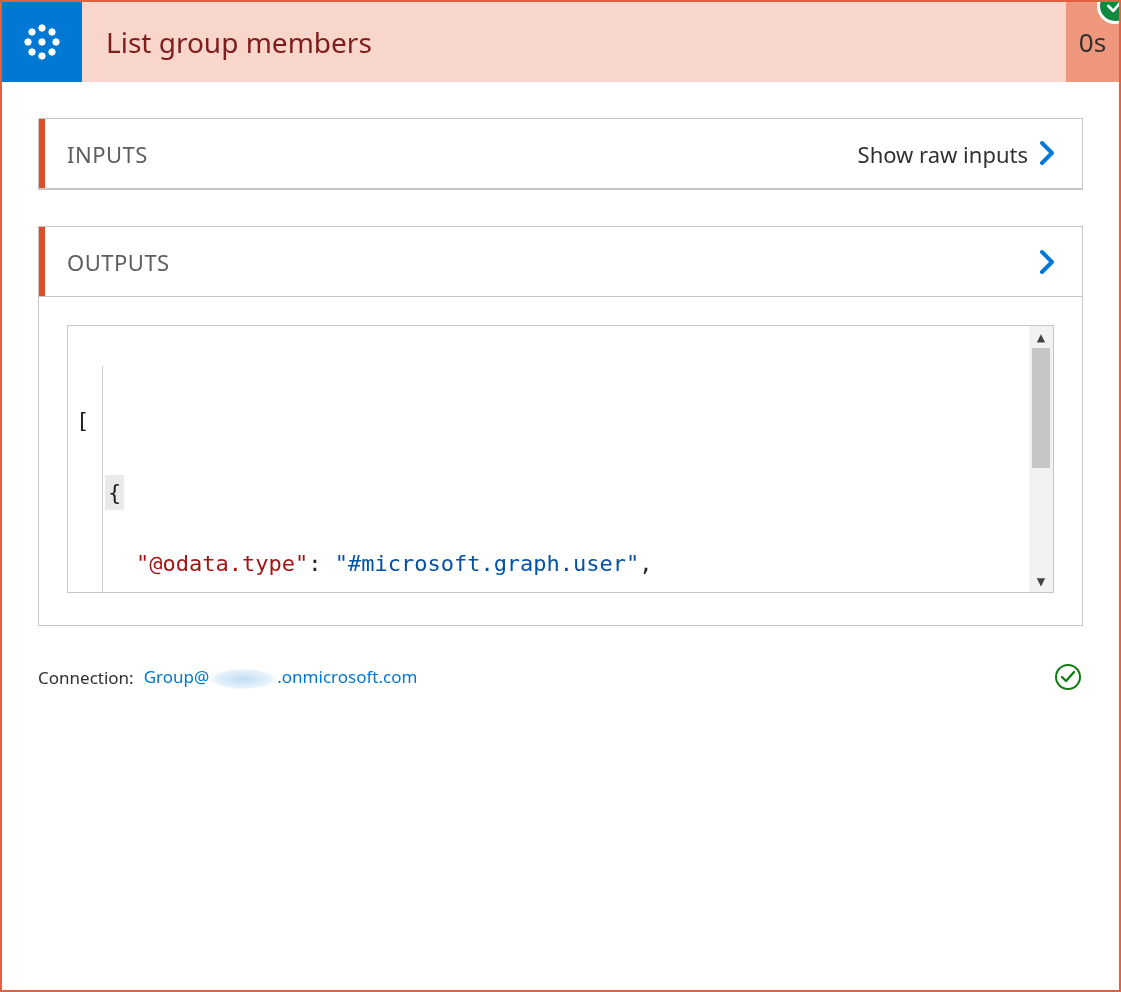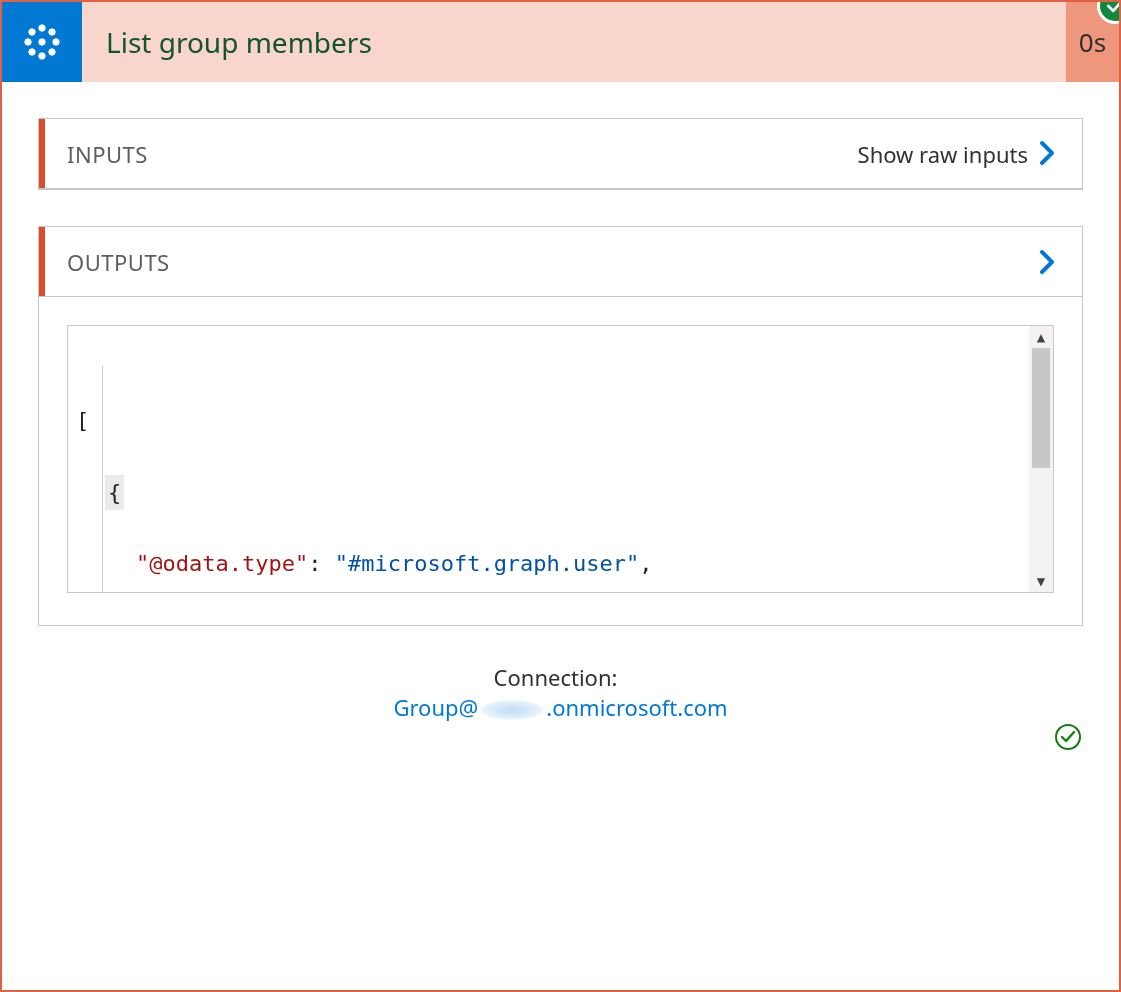--- a/index.html
+++ b/index.html
@@ -40,21 +40,21 @@
     justify-content: center;
     color: #fff;
   }
   .header-title {
     flex: 1;
     display: flex;
     align-items: center;
     padding-left: 24px;
     font-size: 28px;
     font-weight: 400;
-    color: #14532d;
+    color: #7f1d1d;
     border-radius: 32px;
   }
   .header-duration {
     width: 53px;
     background: #ef977c;
     display: flex;
     align-items: center;
     justify-content: center;
     font-size: 26px;
     font-weight: 400;
@@ -223,23 +223,22 @@
     right: 3px;
     height: 120px;
     background: #c8c6c4;
   }
 
   
   .conn-row {
     display: flex;
     align-items: center;
     padding: 0 36px 26px 36px;
-    font-size: 22px;
-    color: #323130;
-    flex-direction: column;
+    font-size: 17px;
+    color: #323130;
   }
   .conn-row .label {
     margin-right: 10px;
   }
   .conn-row .link {
     color: #0078d4;
     cursor: pointer;
   }
   .conn-row .mask {
     display: inline-block;

